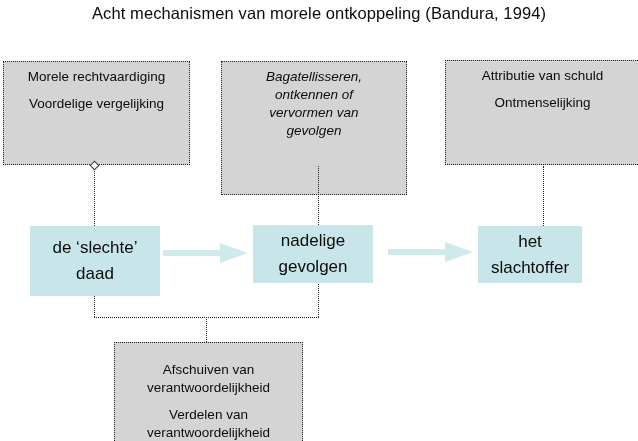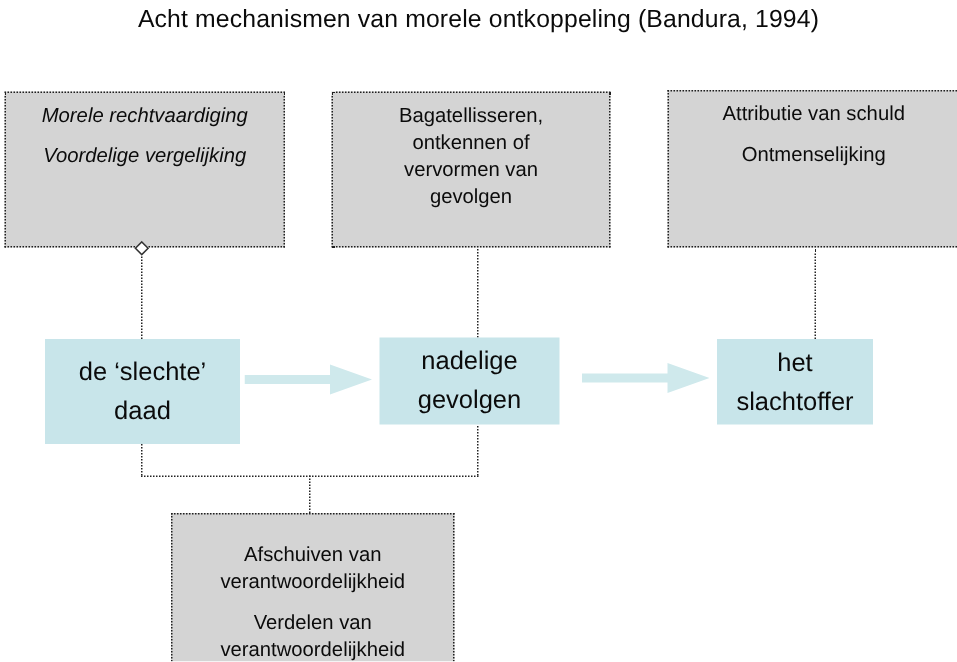--- a/index.html
+++ b/index.html
@@ -63,26 +63,26 @@
     transform: rotate(45deg);
   }
 </style>
 </head>
 <body>
 
 <div class="stage">
 
   <div class="title">Acht mechanismen van morele ontkoppeling (Bandura, 1994)</div>
 
-  <div class="gbox" style="left:3px; top:61px; width:187px; height:104px;font-style:italic;">
+  <div class="gbox" style="left:3px; top:61px; width:187px; height:104px;">
     <p>Morele rechtvaardiging</p>
     <p>Voordelige vergelijking</p>
   </div>
 
-  <div class="gbox" style="left:221px; top:61px; width:186px; height:104px;">
+  <div class="gbox" style="left:221px; top:61px; width:186px; height:134px;font-style:italic;">
     <p>Bagatellisseren,<br>ontkennen of<br>vervormen van<br>gevolgen</p>
   </div>
 
   <div class="gbox" style="left:445px; top:60px; width:195px; height:105px;">
     <p>Attributie van schuld</p>
     <p>Ontmenselijking</p>
   </div>
 
   <div class="gbox" style="left:114px; top:342px; width:189px; height:103px; padding-top:18px;">
     <p>Afschuiven van<br>verantwoordelijkheid</p>

